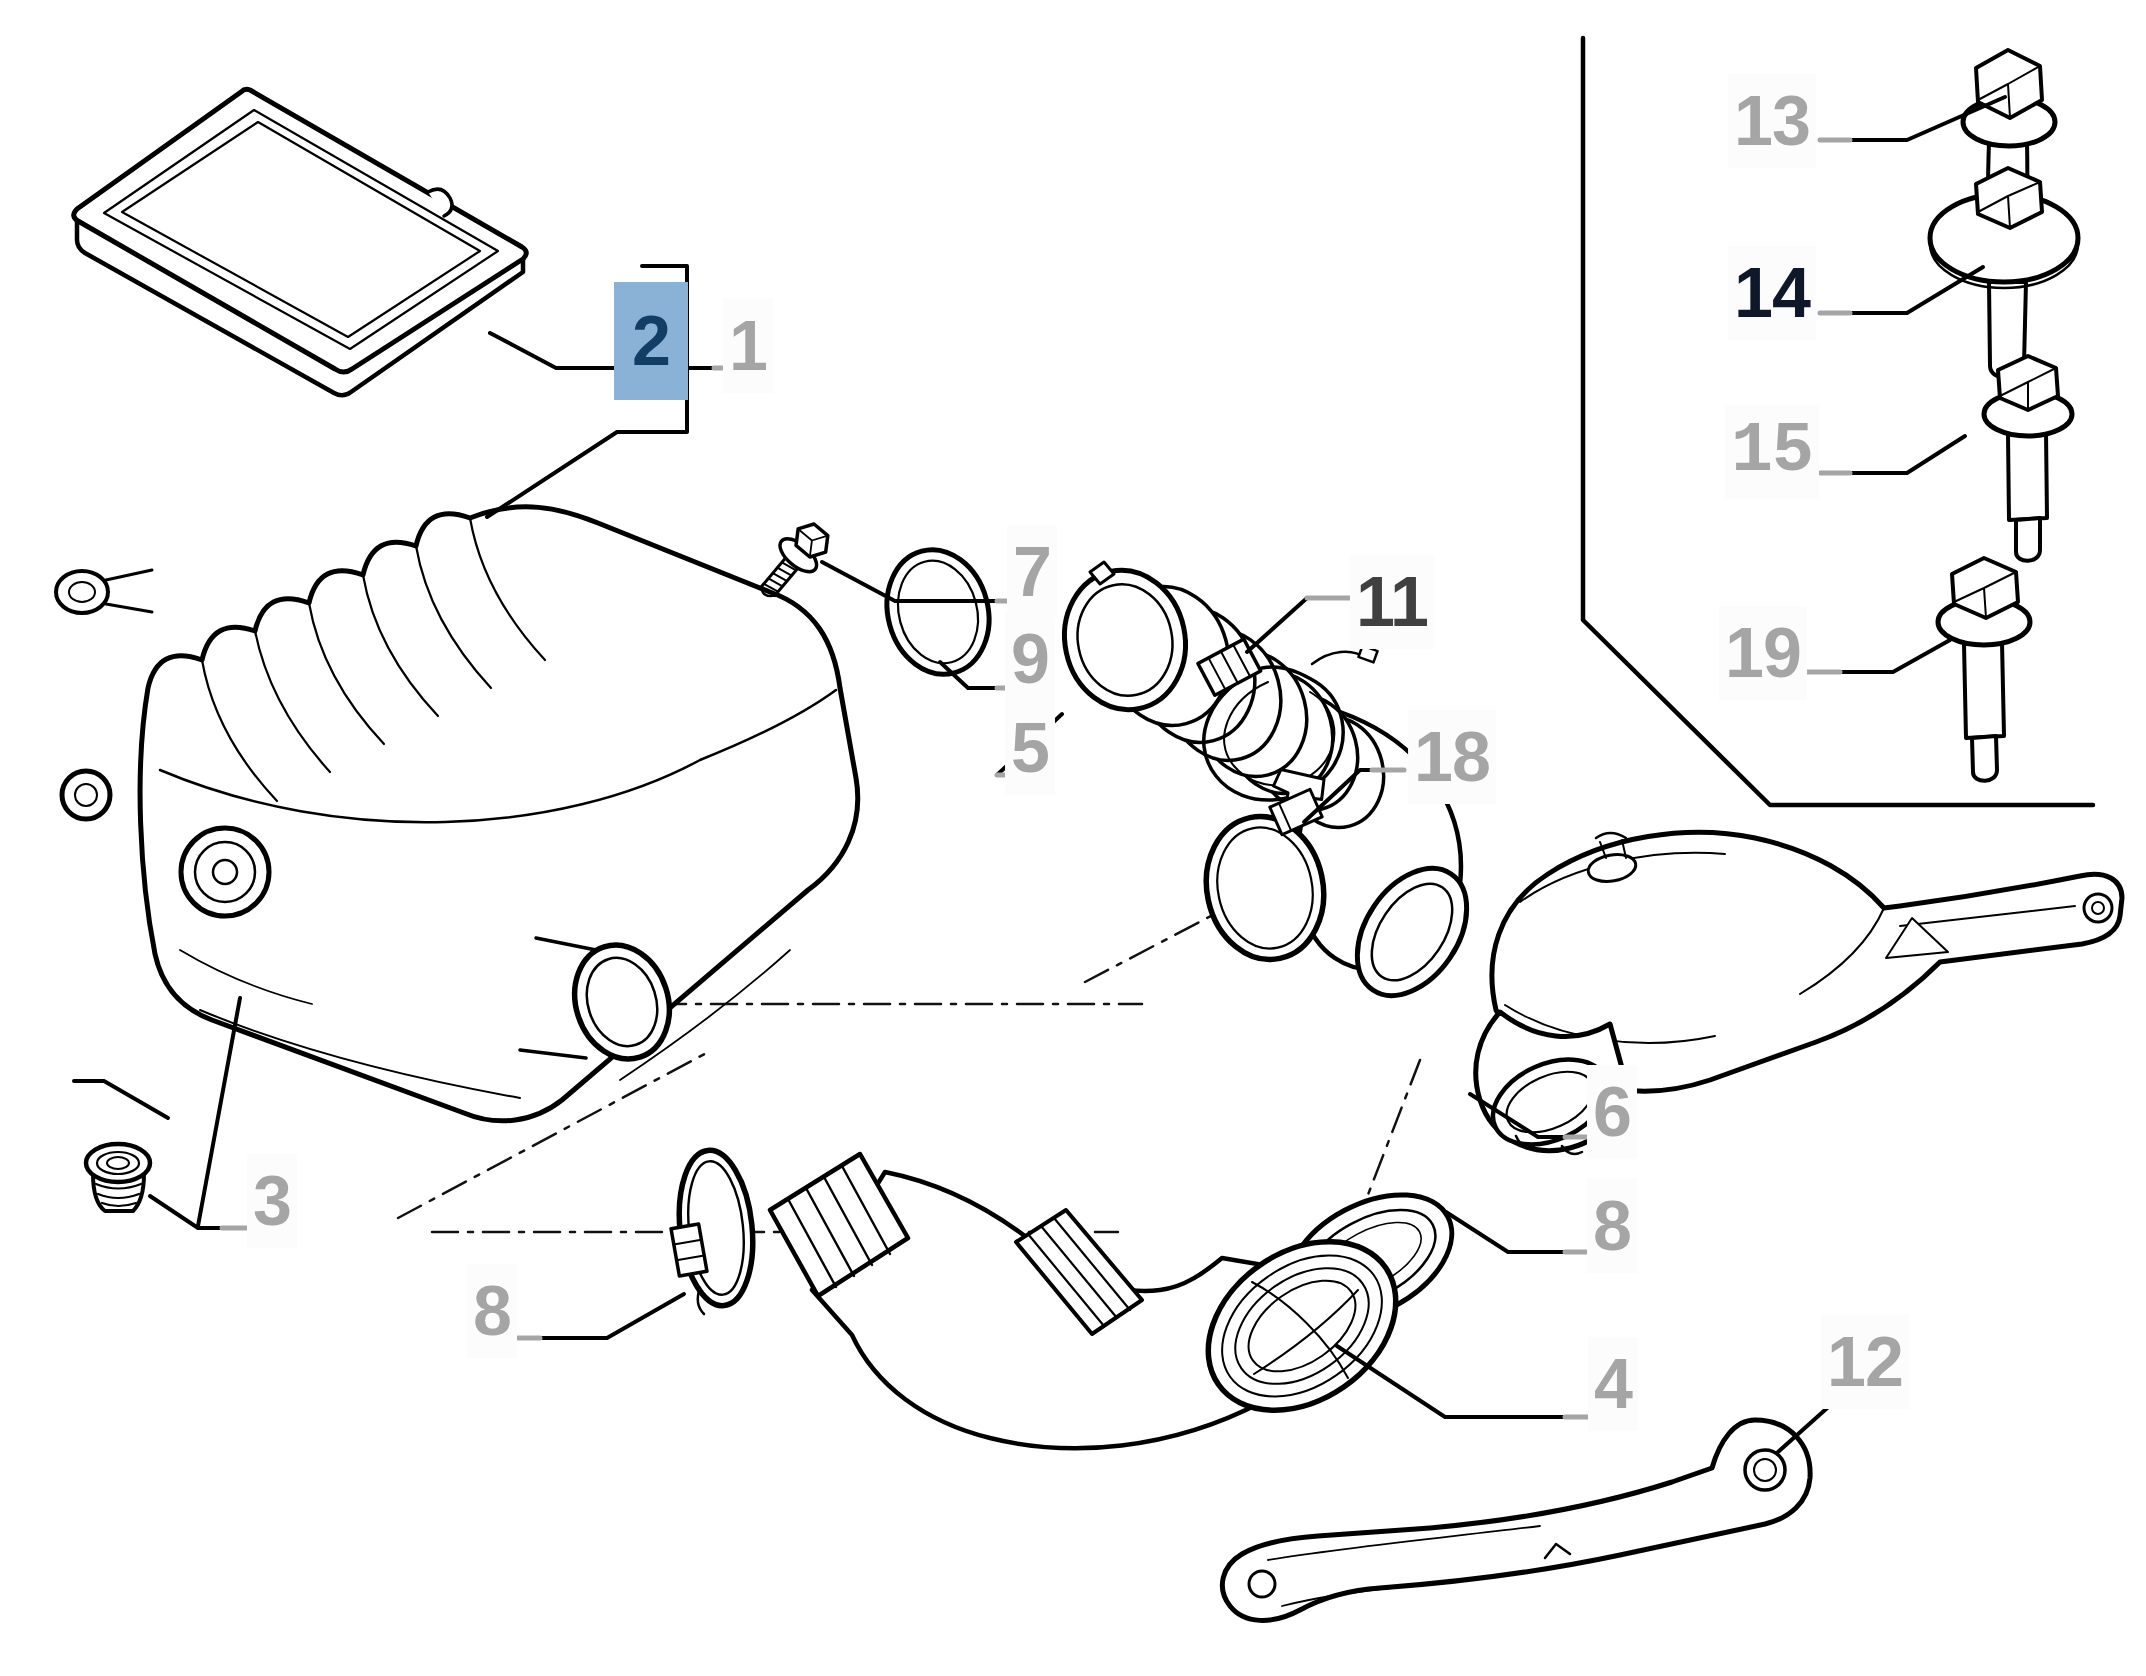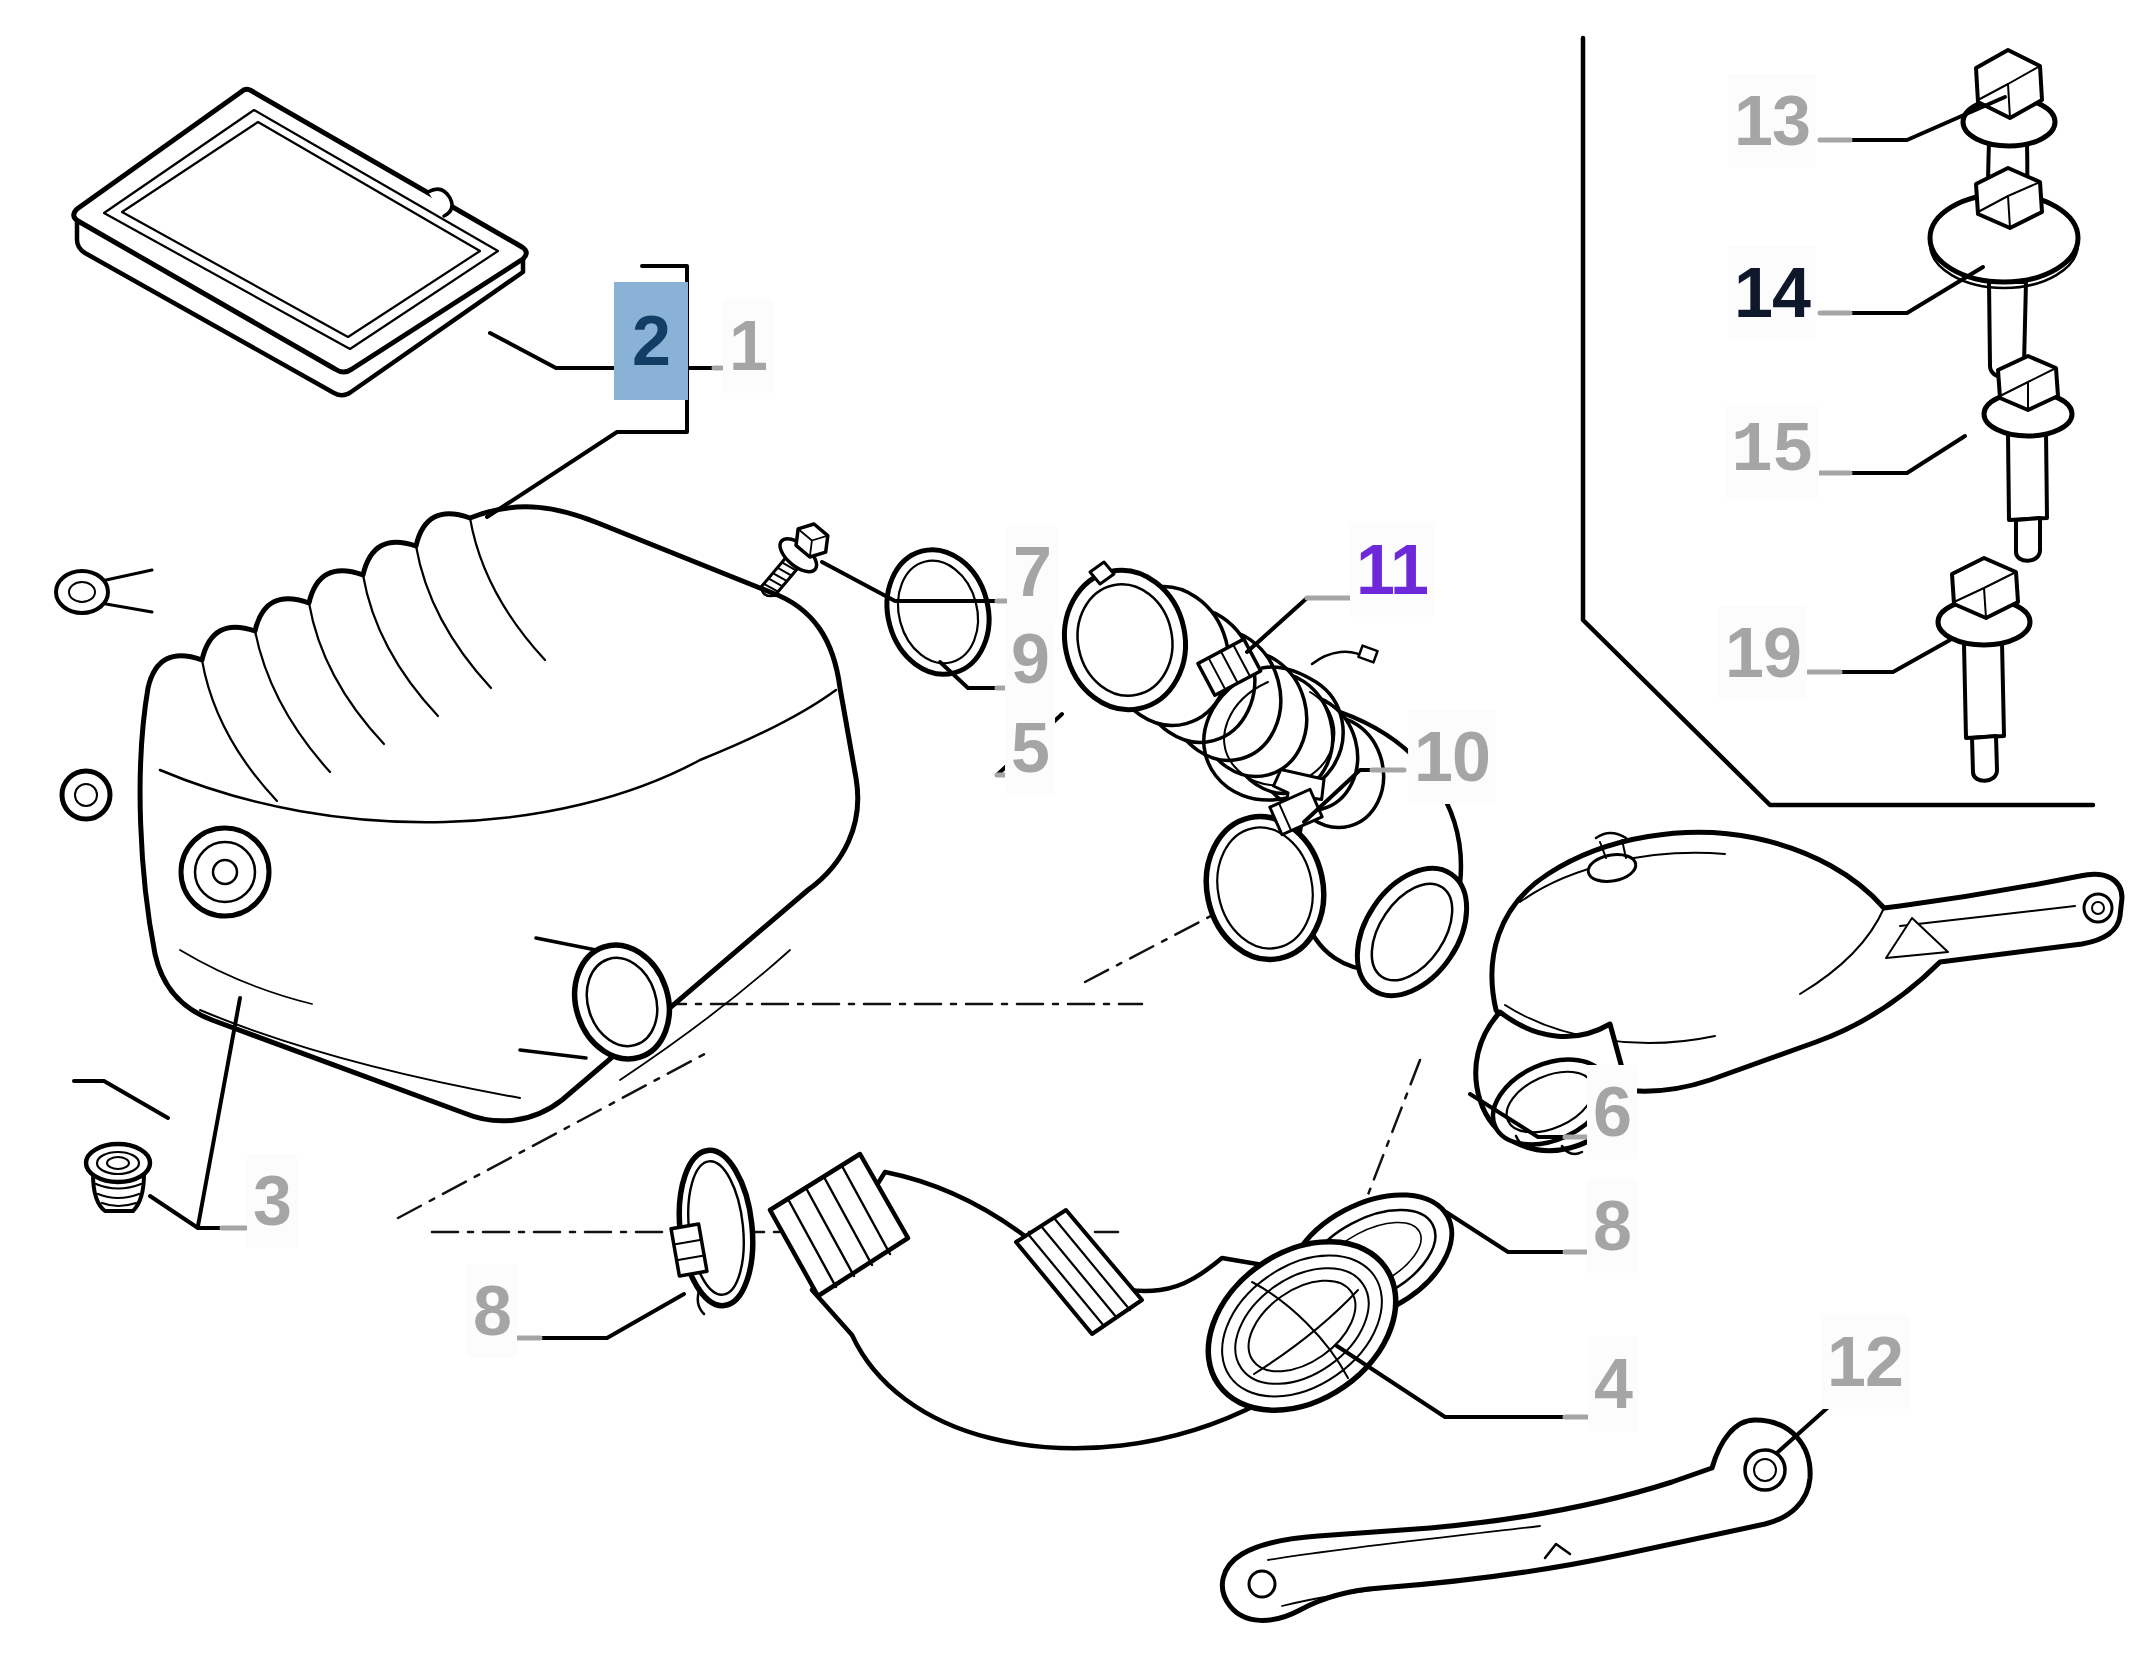--- a/index.html
+++ b/index.html
@@ -302,22 +302,22 @@
       <div class="callout" style="left: 748px; top: 346px; color: rgb(165, 165, 165);">1</div>
       <div class="callout highlight" style="left: 651px; top: 341px; color: rgb(18, 62, 102); background: rgb(138, 178, 215);">2</div>
       <div class="callout" style="left: 272px; top: 1201px; color: rgb(165, 165, 165);">3</div>
       <div class="callout" style="left: 1613px; top: 1384px; color: rgb(165, 165, 165);">4</div>
       <div class="callout" style="left: 1030px; top: 748px; color: rgb(165, 165, 165);">5</div>
       <div class="callout" style="left: 1612px; top: 1112px; color: rgb(165, 165, 165);">6</div>
       <div class="callout" style="left: 1032px; top: 572px; color: rgb(165, 165, 165);">7</div>
       <div class="callout" style="left: 492px; top: 1311px; color: rgb(165, 165, 165);">8</div>
       <div class="callout" style="left: 1612px; top: 1226px; color: rgb(165, 165, 165);">8</div>
       <div class="callout" style="left: 1030px; top: 659px; color: rgb(165, 165, 165);">9</div>
-      <div class="callout" style="left: 1452px; top: 757px; color: rgb(165, 165, 165);">10</div>
-      <div class="callout" style="left: 1392px; top: 570px; color: #6d28d9;">11</div>
+      <div class="callout" style="left: 1452px; top: 757px; color: rgb(165, 165, 165);">18</div>
+      <div class="callout" style="left: 1392px; top: 602px; color: #404040;">11</div>
       <div class="callout" style="left: 1865px; top: 1362px; color: rgb(165, 165, 165);">12</div>
       <div class="callout" style="left: 1772px; top: 121px; color: rgb(165, 165, 165);">13</div>
       <div class="callout" style="left: 1772px; top: 293px; color: #0f172a;">14</div>
       <div class="callout" style="left: 1772px; top: 452px; color: rgb(165, 165, 165); font-family: Liberation Mono, monospace;">15</div>
       <div class="callout" style="left: 1763px; top: 653px; color: rgb(165, 165, 165);">19</div>
     </div>
 
 </div>
 
 </body></html>

